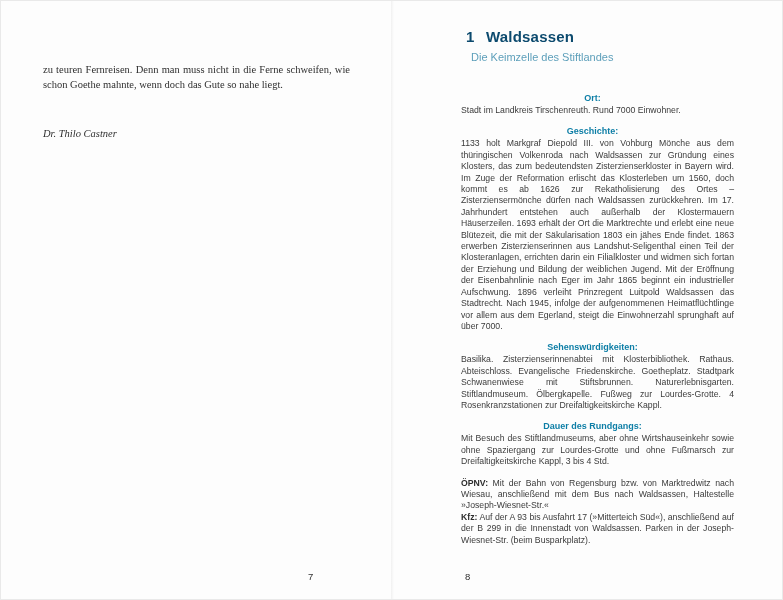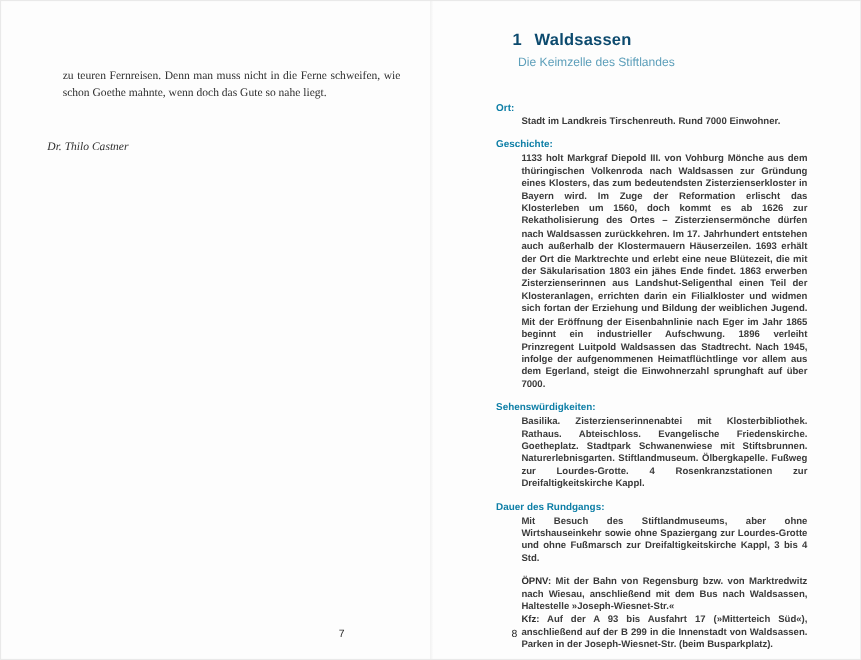--- a/index.html
+++ b/index.html
@@ -17,21 +17,21 @@
   .gutter {
     position: absolute;
     left: 390px; top: 0;
     width: 3px; height: 100%;
     background: linear-gradient(to right, rgba(0,0,0,0.05), rgba(0,0,0,0));
   }
 
   
   .foreword {
     position: absolute;
-    left: 56px; top: 61px;
+    left: 42px; top: 61px;
     width: 307px;
     font-family: "Liberation Serif", serif;
     font-size: 10.5px;
     line-height: 15px;
     color: #2f2f2f;
     text-align: justify;
     hyphens: auto;
   }
   .author {
     position: absolute;
@@ -71,29 +71,29 @@
     position: absolute;
     left: 450px; top: 92px;
     width: 283px;
   }
   .section { margin-bottom: 10px; }
   .sec-label {
     color: #0d7ea6;
     font-weight: bold;
     font-size: 9px;
     margin-bottom: 2px;
+    text-align: center;
   }
   .sec-text {
-    margin-left: 23px;
+    margin-left: 10px;
     font-size: 8.7px;
     line-height: 11.4px;
     color: #3b3b3b;
     text-align: justify;
     hyphens: auto;
-    font-weight: bold;
   }
   .sec-text p { margin: 0; }
   .sec-text b { color: #2c2c2c; }
 </style>
 </head>
 <body>
 
 <div class="spread">
   <div class="gutter"></div>
 

